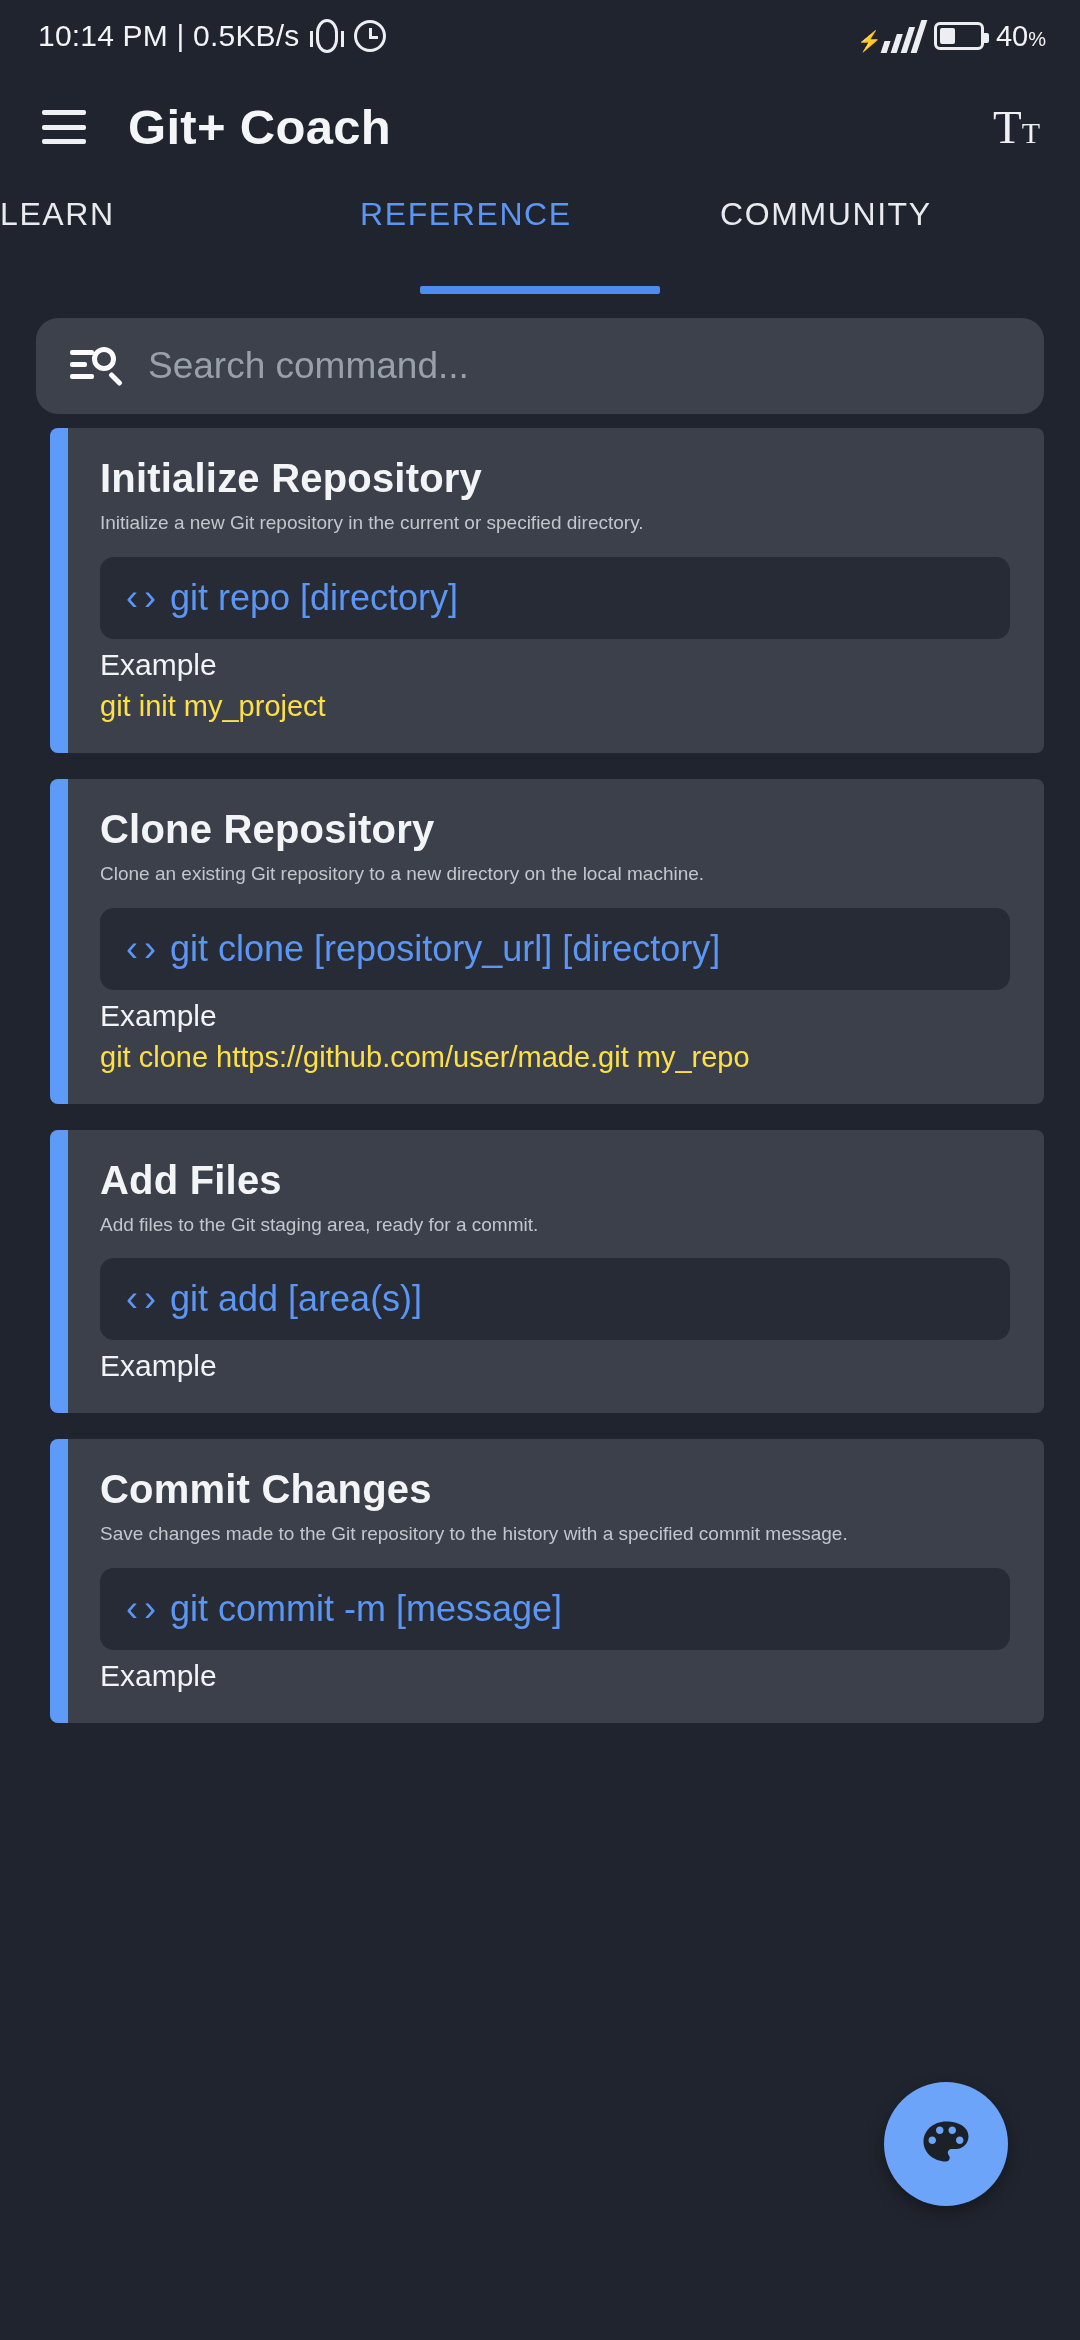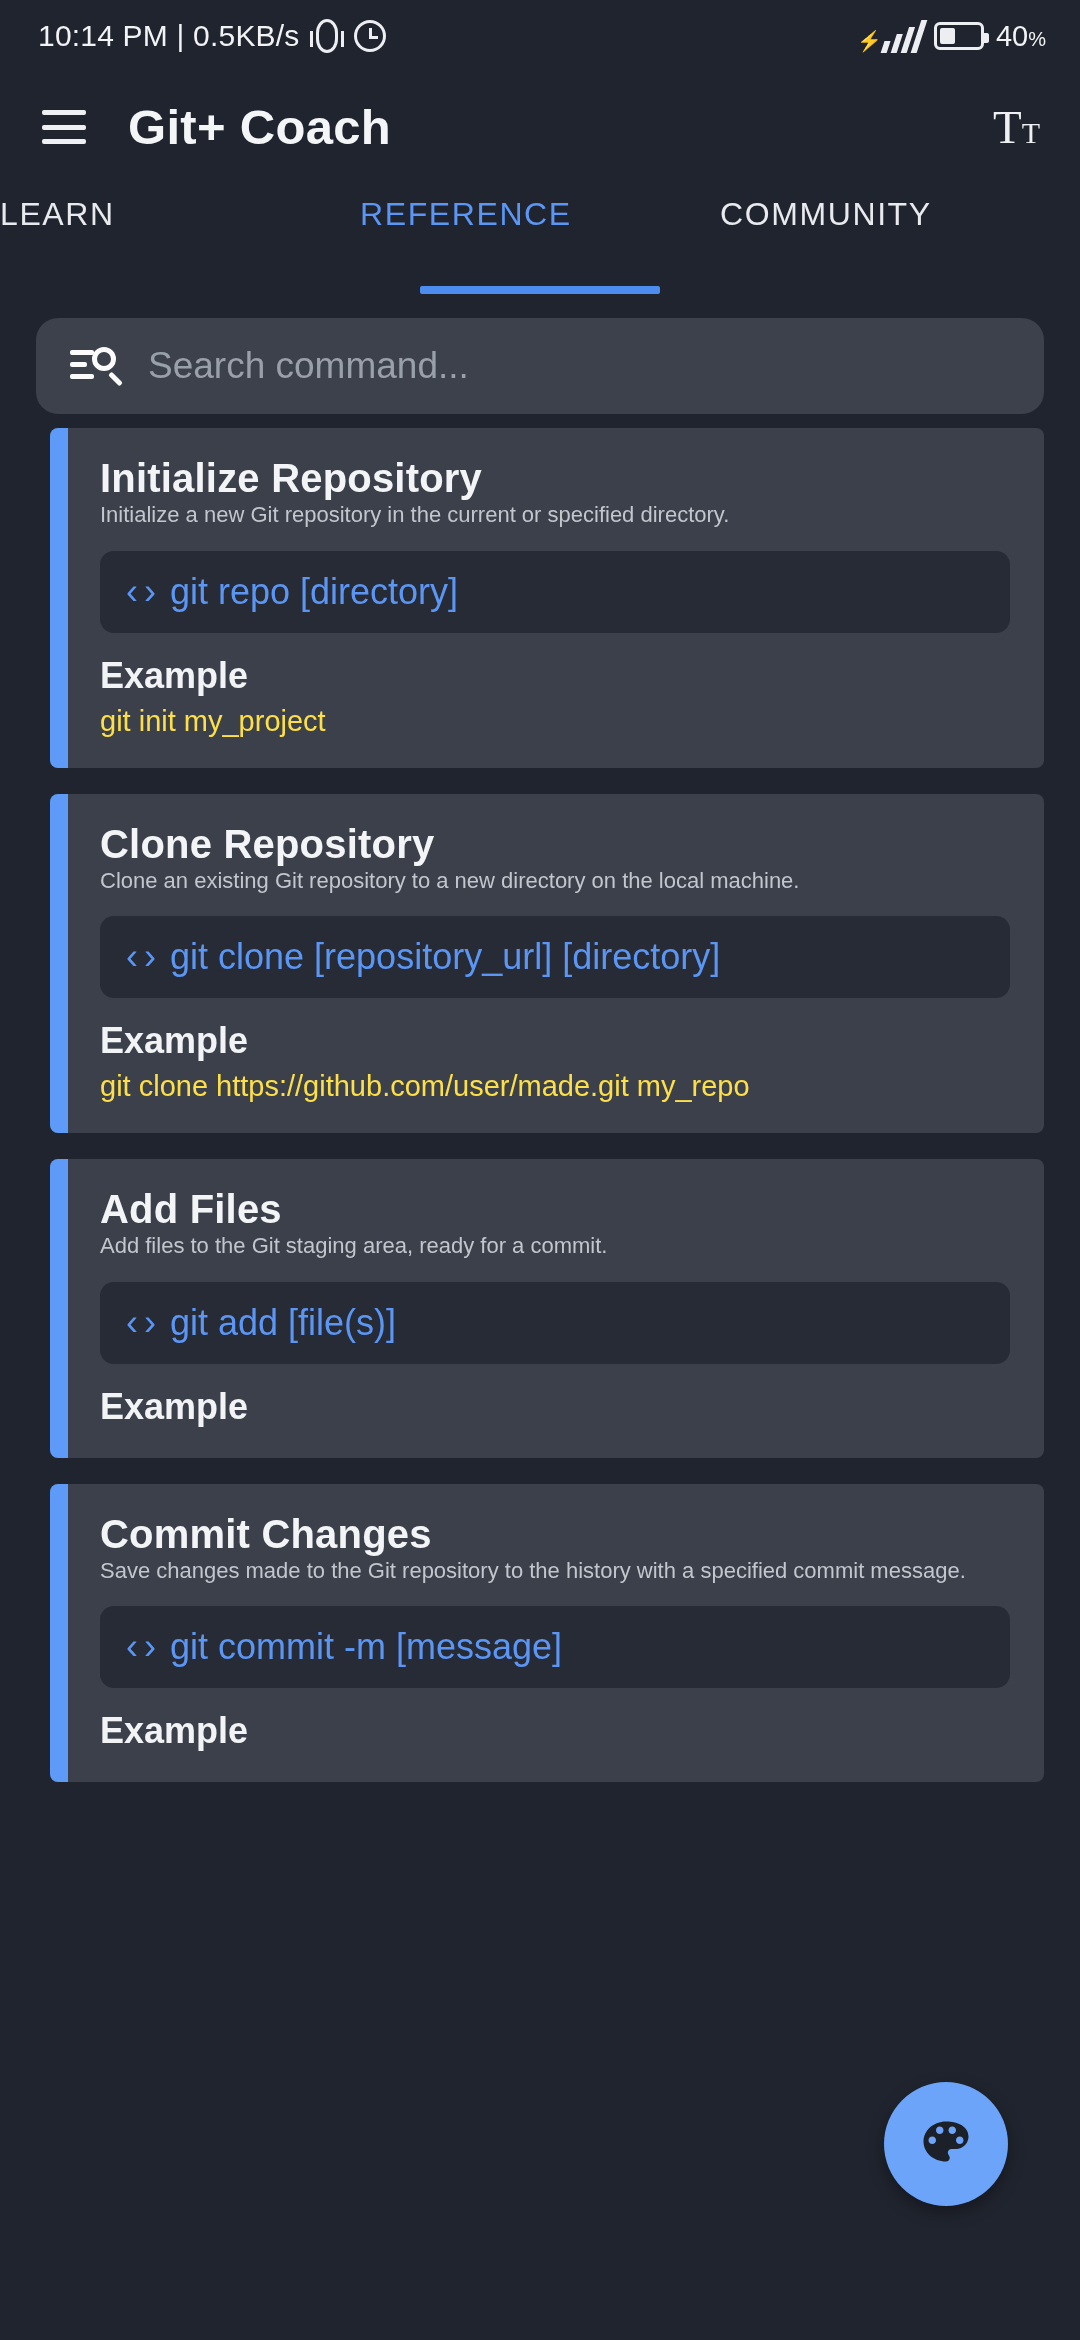--- a/index.html
+++ b/index.html
@@ -93,28 +93,28 @@
     position:relative; background:#3b404b;
     border-radius:8px; margin-bottom:26px;
     padding:28px 34px 30px 50px;
     overflow:hidden;
   }
   .card:before{
     content:""; position:absolute; left:0; top:0; bottom:0; width:18px;
     background:#5e9bf8;
   }
   .card-title{ color:#f3f4f6; font-size:40px; font-weight:700; letter-spacing:0.2px; }
-  .card-desc{ color:#c2c6cd; font-size:22px; line-height:1.25; }
+  .card-desc{ color:#c2c6cd; font-size:19px; line-height:1.25; margin-top:10px; }
   .code{
     margin-top:22px; background:#262b36; border-radius:14px;
     padding:20px 26px; display:flex; align-items:center;
   }
   .code-icon{ color:#5b96f5; font-size:36px; letter-spacing:-2px; flex:none; font-weight:400; }
   .code-text{ color:#5b96f5; font-size:36px; margin-left:16px; white-space:nowrap; }
-  .ex-label{ color:#f2f3f5; font-size:36px; font-weight:700; margin-top:22px; }
+  .ex-label{ color:#f2f3f5; font-size:30px; font-weight:400; margin-top:9px; }
   .ex-text{ color:#fde047; font-size:29px; margin-top:8px; }
 
   
   .fab{
     position:absolute; right:72px; top:2082px;
     width:124px; height:124px; border-radius:50%;
     background:#6ba4f8; display:flex; align-items:center; justify-content:center;
     box-shadow:0 6px 16px rgba(0,0,0,.35); cursor:pointer;
   }
 </style>
@@ -204,21 +204,21 @@
     </div>
     <div class="ex-label">Example</div>
     <div class="ex-text">git clone https://github.com/user/made.git my_repo</div>
   </div>
 
   <div class="card">
     <div class="card-title">Add Files</div>
     <div class="card-desc">Add files to the Git staging area, ready for a commit.</div>
     <div class="code">
       <span class="code-icon">‹ ›</span>
-      <span class="code-text">git add [file(s)]</span>
+      <span class="code-text">git add [area(s)]</span>
     </div>
     <div class="ex-label">Example</div>
   </div>
 
   <div class="card">
     <div class="card-title">Commit Changes</div>
     <div class="card-desc">Save changes made to the Git repository to the history with a specified commit message.</div>
     <div class="code">
       <span class="code-icon">‹ ›</span>
       <span class="code-text">git commit -m [message]</span>

